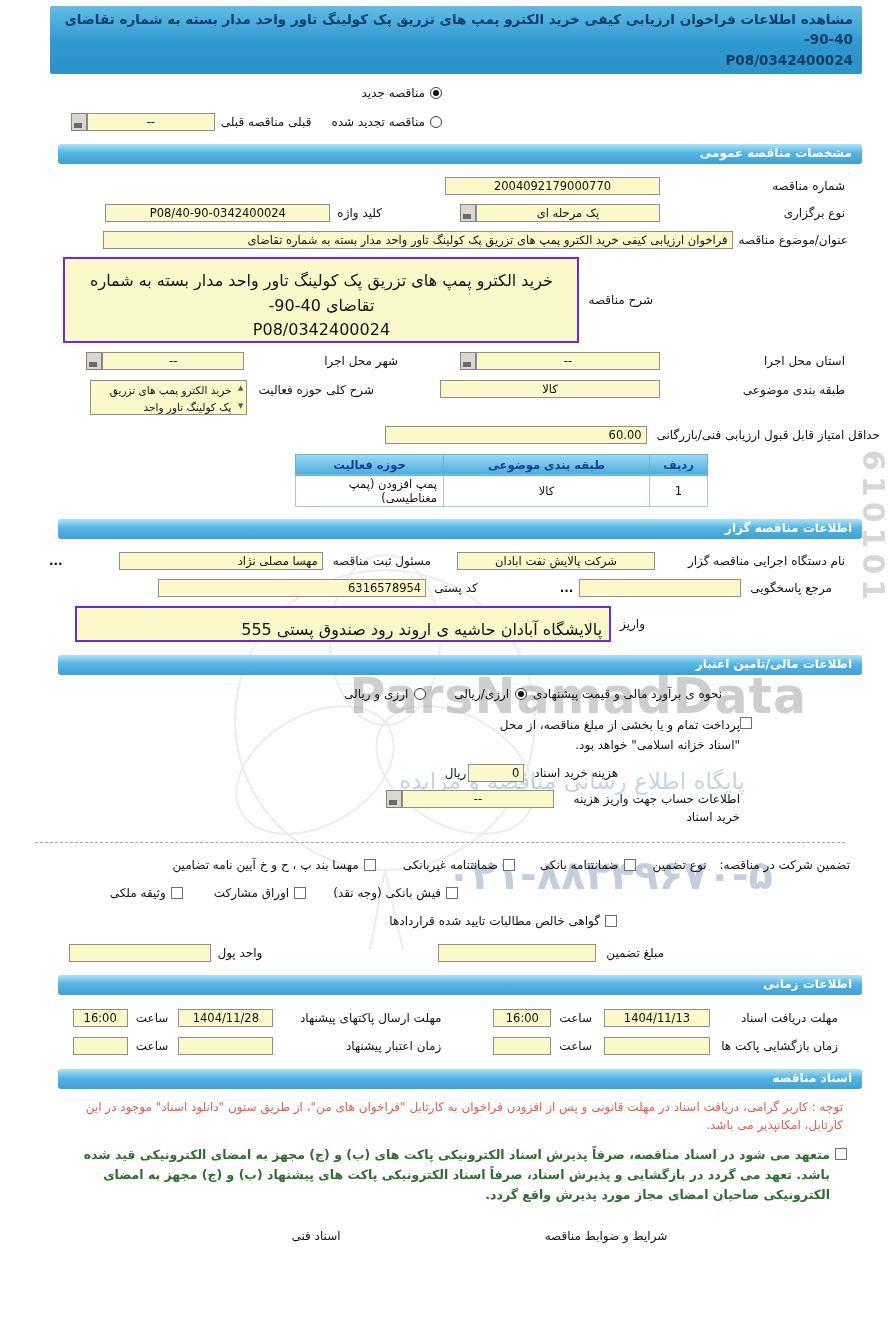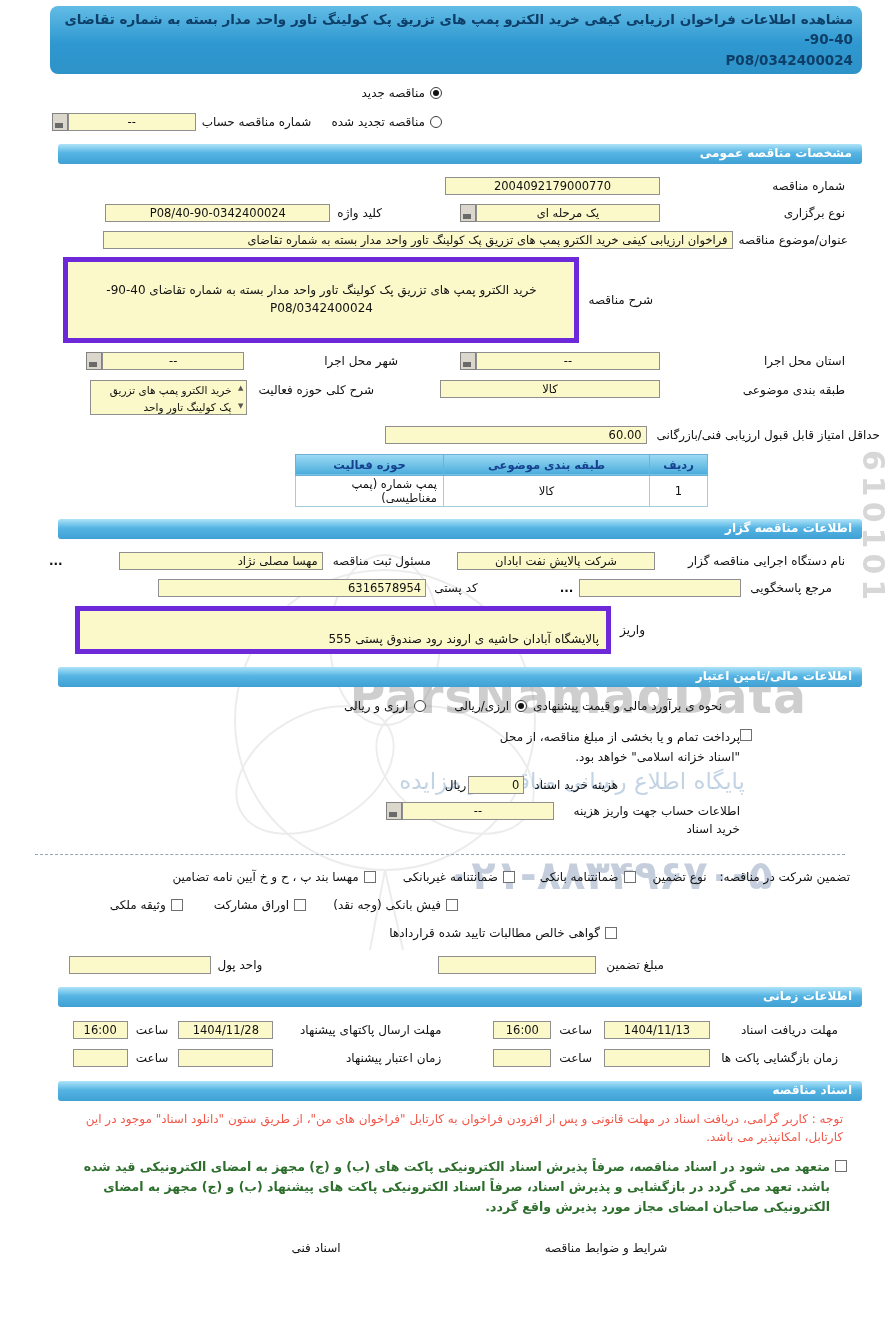--- a/index.html
+++ b/index.html
@@ -11,36 +11,36 @@
   
   .wm { position:absolute; z-index:0; pointer-events:none; white-space:nowrap; }
   #wm-logo   { top:520px; right:300px; opacity:.45; }
   #wm-brand  { top:668px; right:88px;  font-size:49px; font-weight:bold; color:rgba(125,125,125,.38); letter-spacing:1px; }
   #wm-tagline{ top:768px; right:150px; font-size:23px; font-weight:normal; color:rgba(95,140,185,.38); }
   #wm-phone  { top:852px; right:122px; font-size:40px; font-weight:bold; color:rgba(100,125,165,.38); letter-spacing:3px; direction:ltr; }
   #wm-digits { top:450px; right:4px;   font-size:30px; font-weight:bold; color:rgba(140,140,140,.35); writing-mode:vertical-rl; letter-spacing:5px; }
   #content { position:relative; z-index:1; }
   
   .titlebar {
-    margin:6px 33px 0 50px; padding:3px 9px 4px; border-radius:8px;
+    margin:6px 33px 0 50px; padding:3px 9px 4px; border-radius:2px;
     background:linear-gradient(180deg,#62bce6 0%,#2f98d0 55%,#2d93c9 100%);
     color:#0e3f68; font-weight:bold; font-size:13.5px; line-height:1.5; text-align:right;
   }
   .secbar {
     margin:0 33px 0 58px; height:20px; line-height:19px; border-radius:3px;
     background:linear-gradient(180deg,#aee3f8 0%,#55b4e3 45%,#3fa0d3 100%);
     color:#fff; font-weight:bold; font-size:12px; padding-right:10px;
   }
   .frow { display:flex; align-items:center; font-size:12px; }
   .lblc { width:185px; padding-left:6px; }
   .inp {
     background:#FBF9C9; border:1px solid #8f8f8f; height:18px; line-height:16px;
     font-size:11.5px; padding:0 4px; overflow:hidden; white-space:nowrap;
   }
-  .tarea { background:#FBF9C9; border:5px solid #6d28d9; font-size:12px; padding:19px 7px; white-space:pre-wrap; line-height:1.55; overflow:hidden; }
+  .tarea { background:#FBF9C9; border:2px solid #6d28d9; font-size:16px; padding:10px 7px; white-space:pre-wrap; line-height:1.55; overflow:hidden; }
   .center { text-align:center; } .ltr { direction:ltr; }
   .combo { display:flex; align-items:center; }
   .cbtn { width:16px; height:18px; background:#dbd7cd; border:1px solid #828282; position:relative; flex:none; }
   .cbtn i { position:absolute; left:2px; bottom:2px; width:8px; height:5px; background:#6a6a6a; }
   .cb  { width:12px; height:12px; background:#fff; border:1px solid #6f6f6f; display:inline-block; flex:none; }
   .rad { width:12px; height:12px; border:1px solid #3c3c3c; border-radius:50%; background:#fff; display:inline-block; position:relative; flex:none; }
   .rad.sel::after { content:""; position:absolute; inset:2px; background:#111; border-radius:50%; }
   .dash { border-top:1px dashed #95a6b4; margin:0 50px 0 35px; height:0; }
   
   table.cat { border-collapse:collapse; font-size:11.5px; margin-right:187px; }
@@ -83,21 +83,21 @@
     <div>P08/0342400024</div>
   </div>
 
   <div class="frow" style="margin:12px 453px 0 0; gap:5px;">
     <span class="rad sel"></span>
     <span>مناقصه جدید</span>
   </div>
   <div class="frow" style="margin:13px 453px 0 0;">
     <span class="rad"></span>
     <span style="margin-right:5px;">مناقصه تجدید شده</span>
-    <span style="margin-right:20px;">شماره مناقصه حساب</span>
+    <span style="margin-right:20px;">قبلی مناقصه قبلی</span>
     <span class="combo" style="margin-right:6px;">
       <span class="inp center" style="width:128px;">--</span>
       <span class="cbtn">
           <i></i>
         </span>
     </span>
   </div>
 
   <div class="secbar" style="margin-top:13px;">مشخصات مناقصه عمومی</div>
 
@@ -169,21 +169,21 @@
       <tr>
         <th class="col-row">ردیف</th>
         <th class="col-cat">طبقه بندی موضوعی</th>
         <th class="col-act">حوزه فعالیت</th>
       </tr>
     </thead>
     <tbody>
       <tr>
         <td class="col-row">1</td>
         <td class="col-cat center">کالا</td>
-        <td class="col-act">پمپ شماره (پمپ مغناطیسی)</td>
+        <td class="col-act">پمپ افزودن (پمپ مغناطیسی)</td>
       </tr>
     </tbody>
   </table>
 
   <div class="secbar" style="margin-top:12px;">اطلاعات مناقصه گزار</div>
 
   <div class="frow" style="margin:13px 50px 0 0;">
     <span style="width:190px;">نام دستگاه اجرایی مناقصه گزار</span>
     <span class="inp center" style="width:198px;">شرکت پالایش نفت ابادان</span>
     <span style="margin-right:26px;">مسئول ثبت مناقصه</span>

